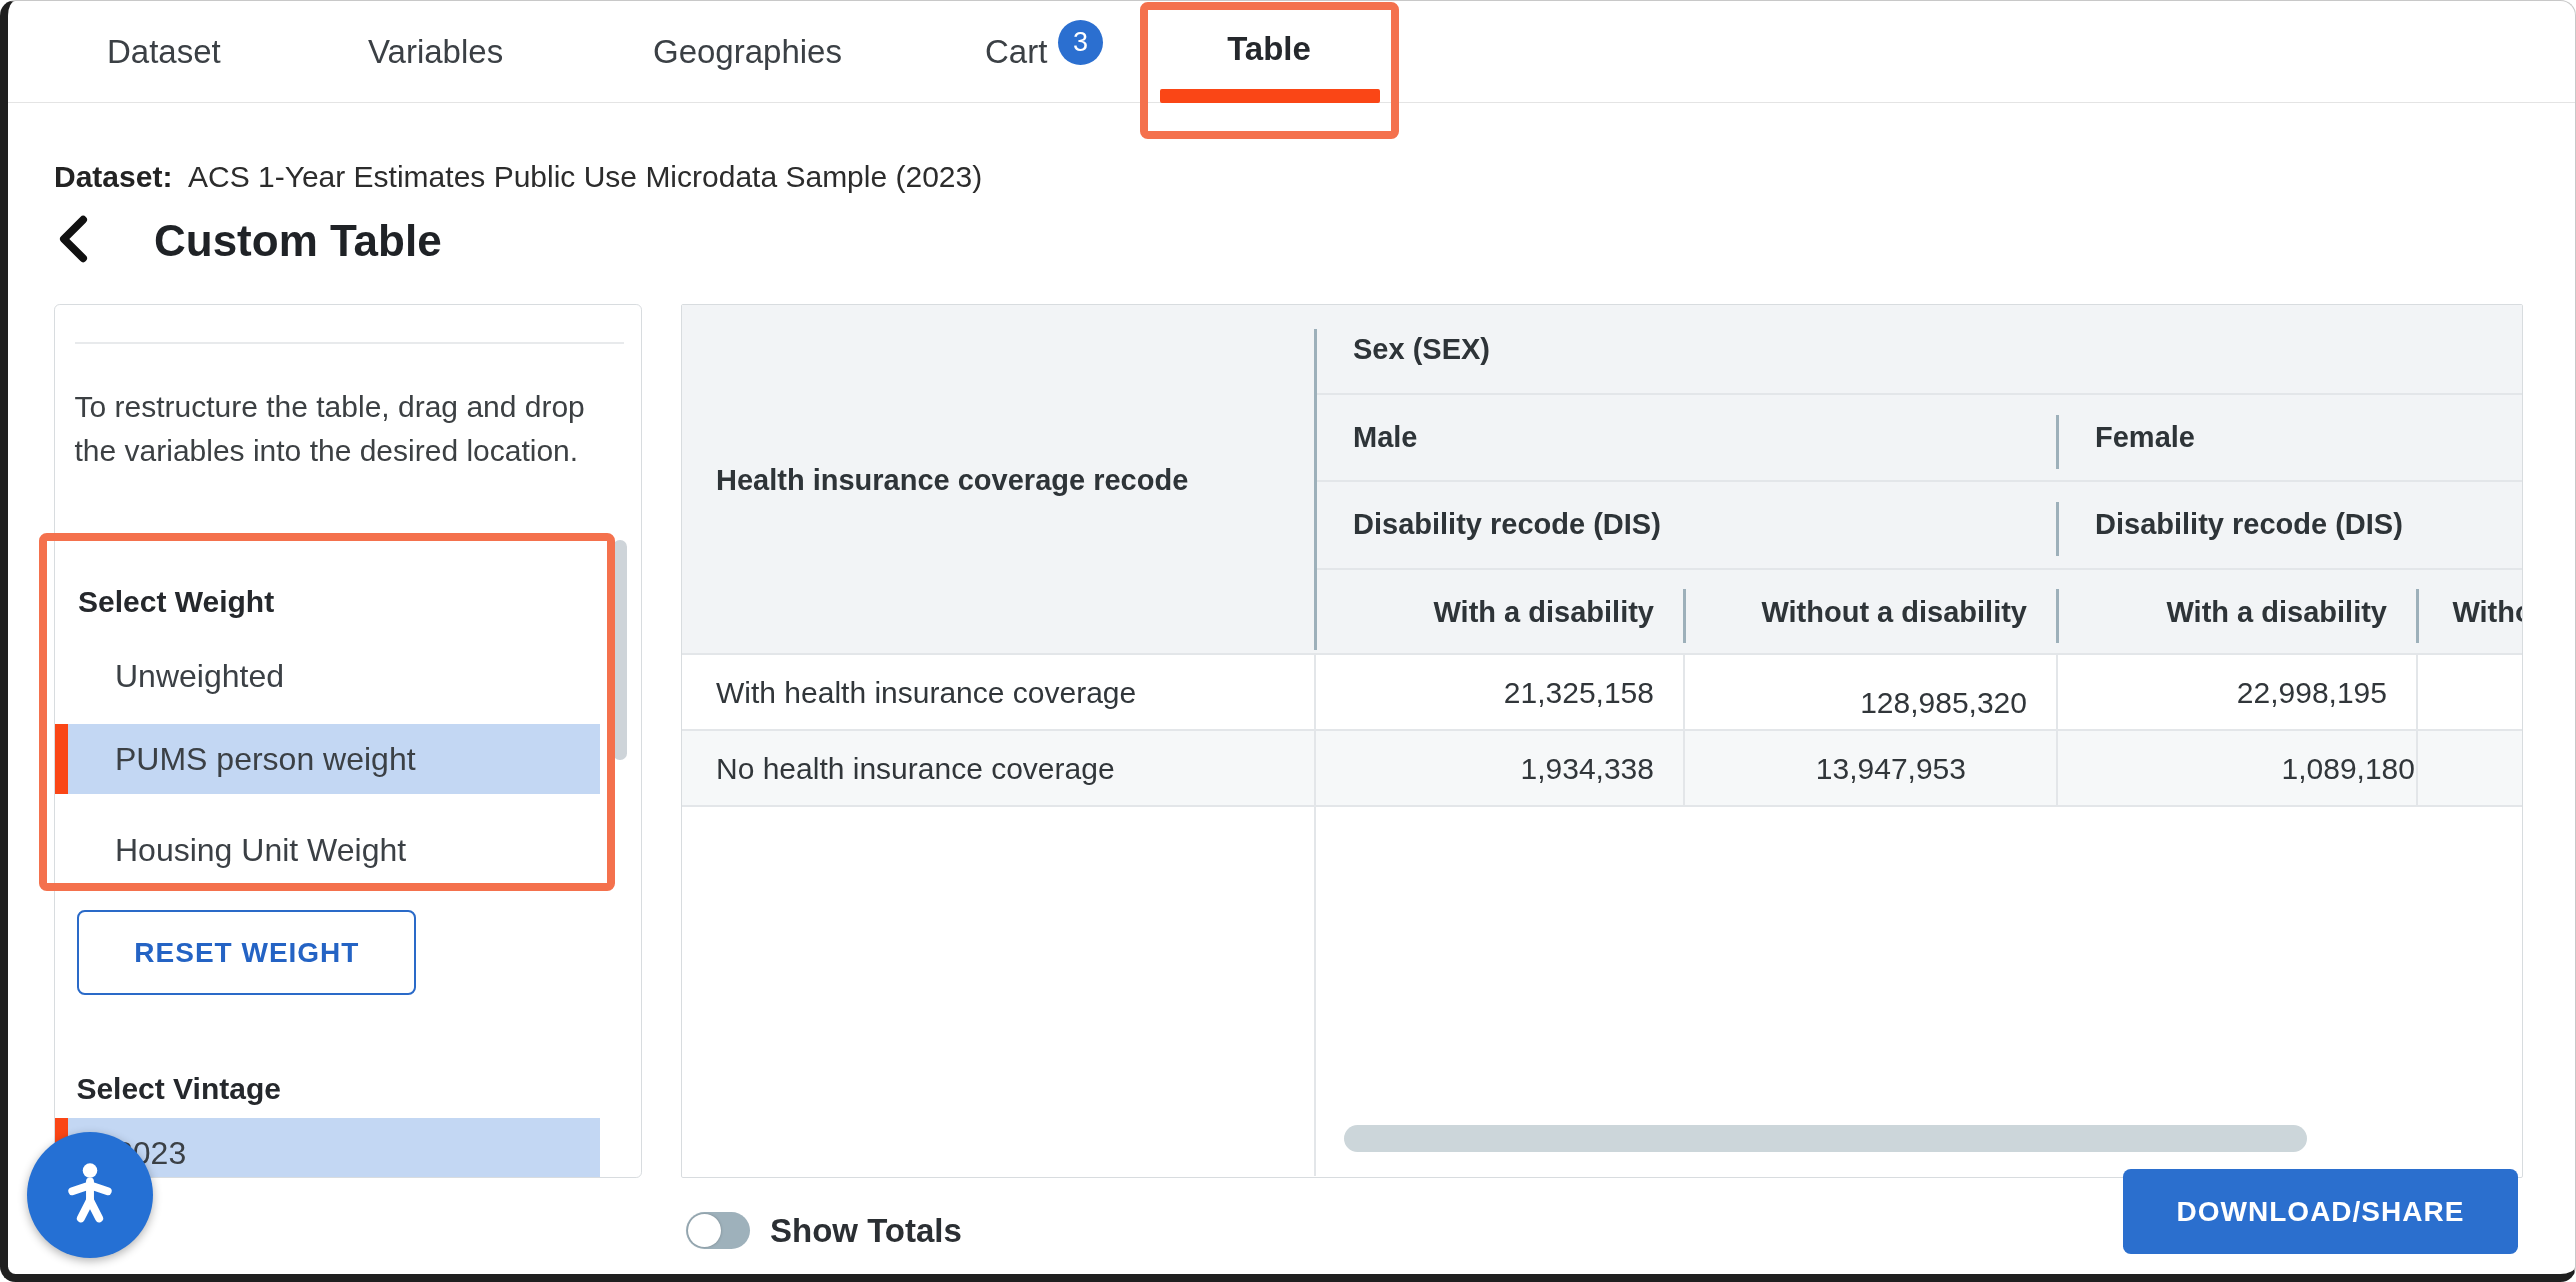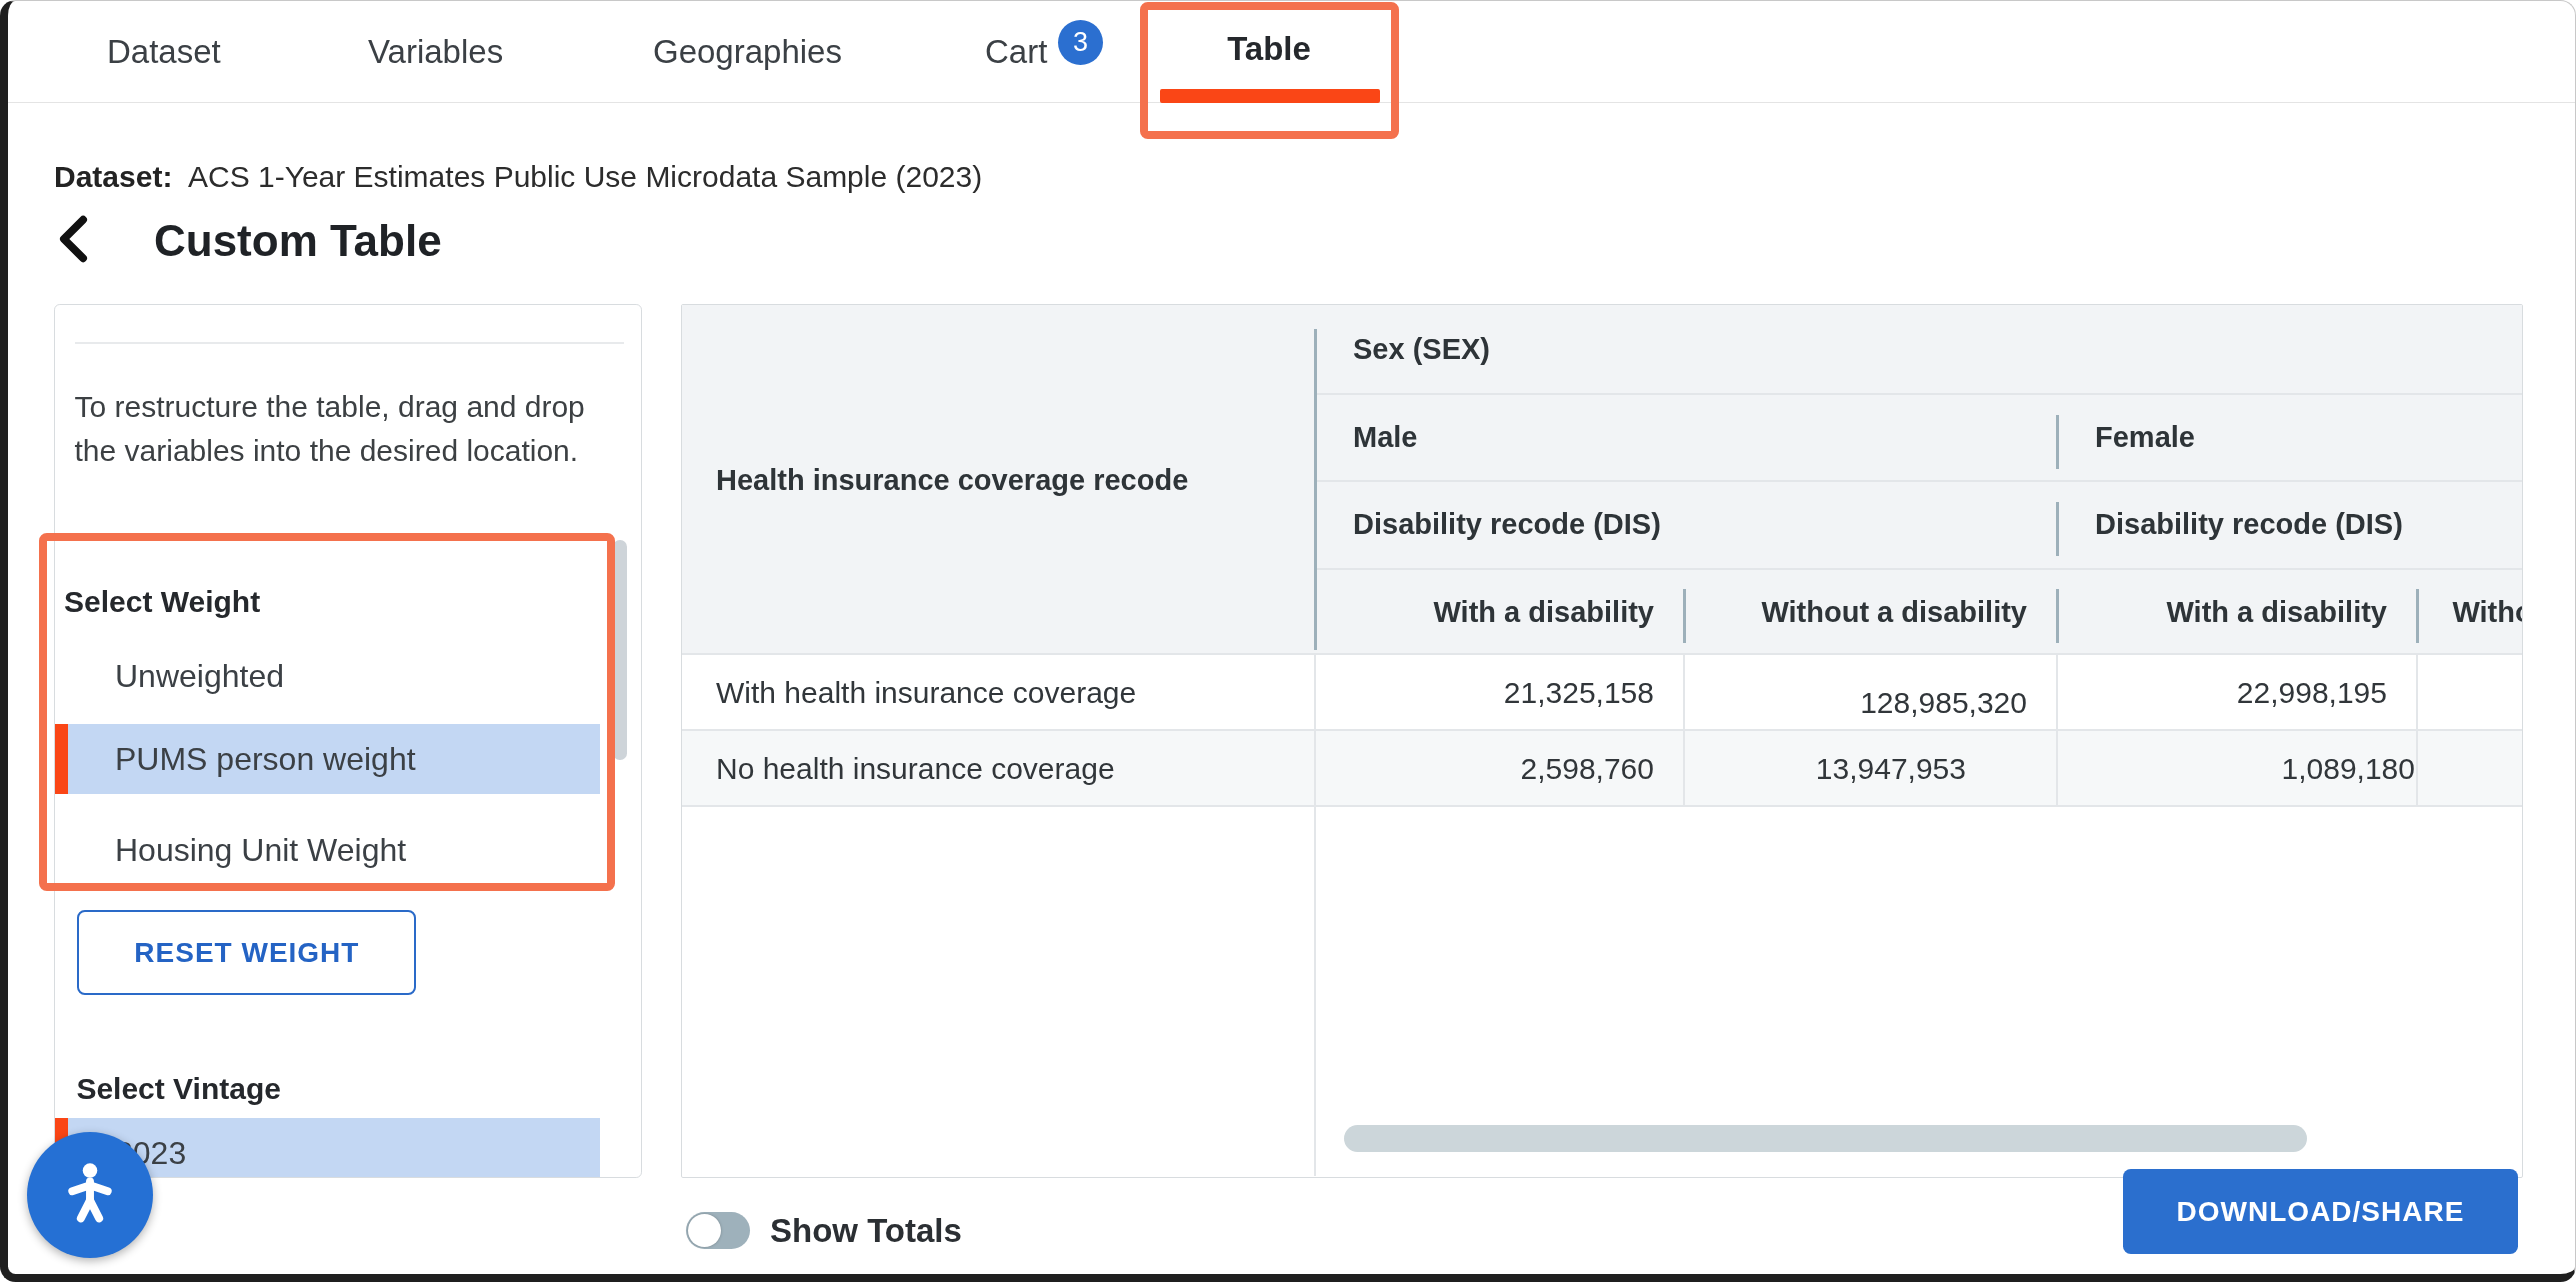--- a/index.html
+++ b/index.html
@@ -84,21 +84,21 @@
         <polyline points="15,4 5,14 15,24" fill="none" stroke="#111" stroke-width="4" stroke-linecap="round" stroke-linejoin="round"></polyline>
       </svg>
     </span>
   </div>
   <div class="abs" style="left:154px;top:216px;font-size:44px;font-weight:bold;color:#1f2226;">Custom Table</div>
 
   <div class="abs panel" style="left:54px;top:304px;width:588px;height:874px;">
     <div class="abs" style="left:19.5px;top:37px;width:549px;height:1.9px;background:#e8eaec;"></div>
     <div class="abs sb-text" style="left:19.5px;top:80px;width:511px;">To restructure the table, drag and drop the variables into the desired location.</div>
 
-    <div class="abs sb-heading" style="left:9px;top:280px;text-align:center;">Select Weight</div>
+    <div class="abs sb-heading" style="left:23px;top:280px;text-align:center;">Select Weight</div>
 
     <div class="abs opt-row flexc" style="left:0;top:336px;width:545px;">
       <span class="opt-label" style="margin-left:60px;">Unweighted</span>
     </div>
     <div class="abs opt-row selected" style="left:0;top:419px;width:545px;">
       <div class="opt-bg"></div>
       <div class="opt-bar"></div>
       <span class="opt-label abs flexc" style="left:60px;top:0;height:70px;">PUMS person weight</span>
     </div>
     <div class="abs opt-row flexc" style="left:0;top:510px;width:545px;">
@@ -155,21 +155,21 @@
       <div class="abs flexc td" style="left:34px;top:0;height:76px;">With health insurance coverage</div>
       <div class="abs flexc td" style="left:632px;top:0;width:369px;height:76px;justify-content:flex-end;padding-right:29px;">21,325,158</div>
       <div class="abs flexc td" style="left:1001px;top:0;width:373px;height:96px;justify-content:flex-end;padding-right:29px;">128,985,320</div>
       <div class="abs flexc td" style="left:1374px;top:0;width:360px;height:76px;justify-content:flex-end;padding-right:29px;">22,998,195</div>
       <div class="abs flexc td" style="left:1734px;top:0;width:331px;height:76px;justify-content:flex-end;padding-right:29px;"></div>
     </div>
     <div class="abs hline" style="left:0;top:424px;width:1842px;"></div>
 
     <div class="abs" style="left:0;top:426px;width:1842px;height:76px;background:#f6f8f9;">
       <div class="abs flexc td" style="left:34px;top:0;height:76px;">No health insurance coverage</div>
-      <div class="abs flexc td" style="left:632px;top:0;width:369px;height:76px;justify-content:flex-end;padding-right:29px;">2,598,760</div>
+      <div class="abs flexc td" style="left:632px;top:0;width:369px;height:76px;justify-content:flex-end;padding-right:29px;">1,934,338</div>
       <div class="abs flexc td" style="left:1001px;top:0;width:312px;height:76px;justify-content:flex-end;padding-right:29px;">13,947,953</div>
       <div class="abs flexc td" style="left:1374px;top:0;width:388px;height:76px;justify-content:flex-end;padding-right:29px;">1,089,180</div>
       <div class="abs flexc td" style="left:1734px;top:0;width:331px;height:76px;justify-content:flex-end;padding-right:29px;"></div>
     </div>
     <div class="abs hline" style="left:0;top:500px;width:1842px;"></div>
 
     <div class="abs vline-light" style="left:632px;top:350px;height:521px;"></div>
     <div class="abs vline-light" style="left:1001px;top:350px;height:152px;"></div>
     <div class="abs vline-light" style="left:1374px;top:350px;height:152px;"></div>
     <div class="abs vline-light" style="left:1734px;top:350px;height:152px;"></div>

